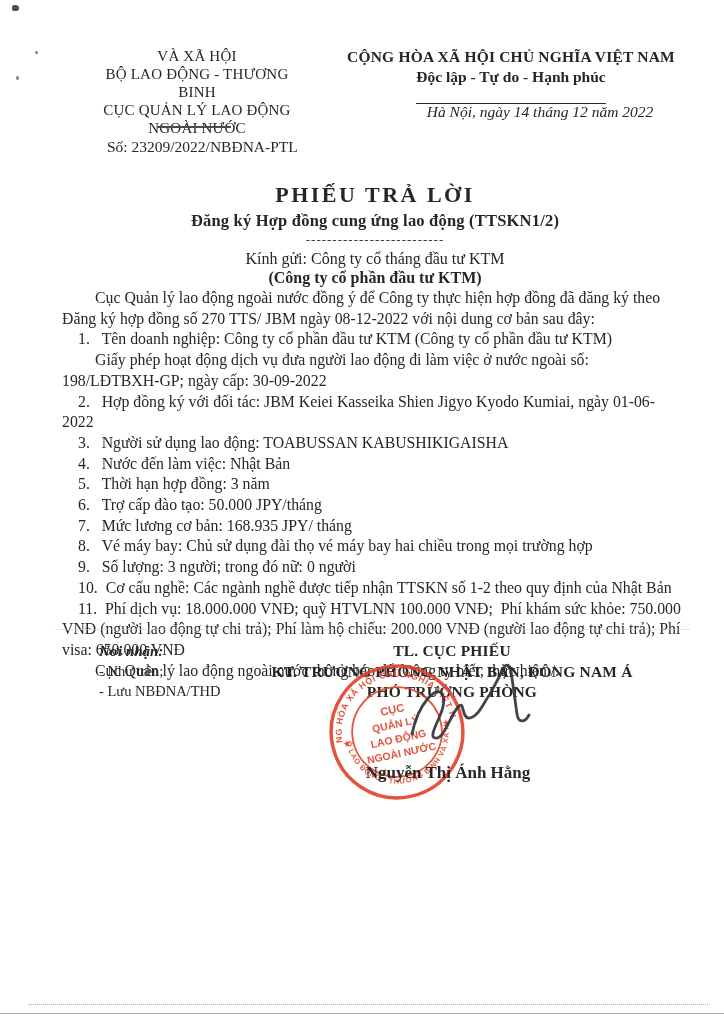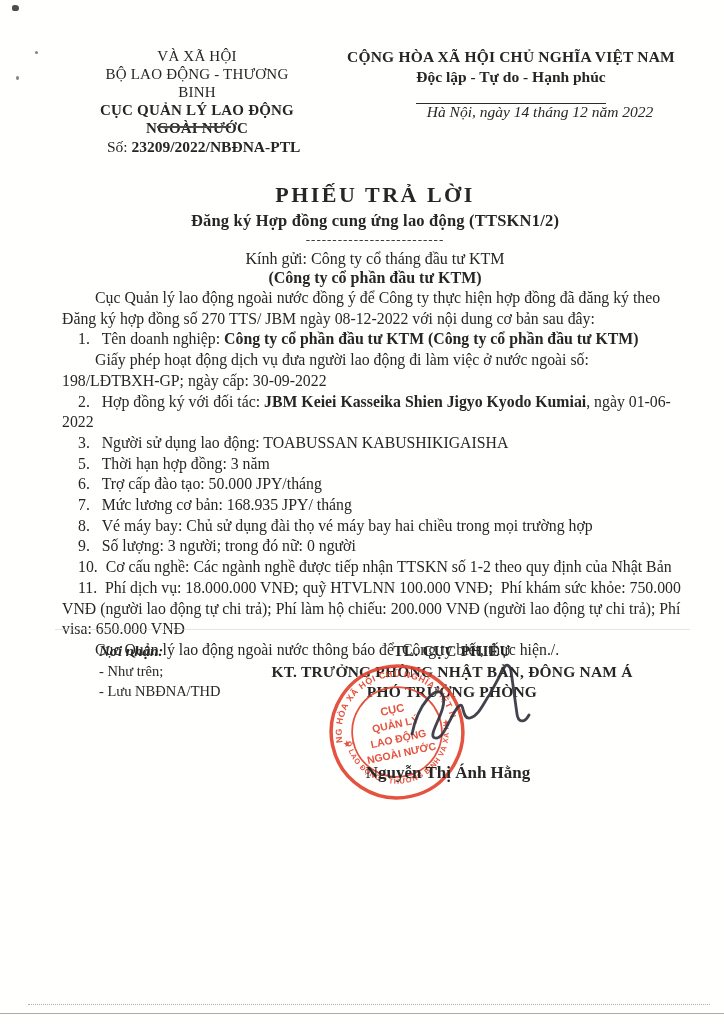--- a/index.html
+++ b/index.html
@@ -3,21 +3,21 @@
 <meta charset="utf-8">
 <style>
   html,body{margin:0;padding:0;background:#ffffff;}
   .page{
     position:relative;width:724px;height:1024px;margin:0 auto;
     background:#fffffe;overflow:hidden;
     font-family:"Liberation Serif","DejaVu Serif",serif;
     color:#262626;
   }
   .abs{position:absolute;}
-  .b{font-weight:bold;}
+  .b{font-weight:normal;}
 
   
   .org-block{left:88px;top:47px;width:218px;text-align:center;font-size:15px;line-height:18px;letter-spacing:.2px;}
   .org-rule{left:157px;top:126px;width:74px;height:2px;background:#4a4a4a;}
   .doc-number{left:107px;top:138px;font-size:15.5px;}
   .nat-block{left:335px;top:48px;width:352px;text-align:center;}
   .nat-line1{font-size:15.5px;font-weight:bold;letter-spacing:.2px;}
   .nat-line2{font-size:15.5px;font-weight:bold;margin-top:2px;}
   .nat-line2 span{border-bottom:1.5px solid #2b2b2b;padding-bottom:18px;}
   .date-line{font-size:15.5px;font-style:italic;margin-top:17px;padding-left:58px;}
@@ -83,20 +83,21 @@
     <div class="title-recipient">Kính gửi: Công ty cổ tháng đầu tư KTM</div>
     <div class="title-recipient-bold">(Công ty cổ phần đầu tư KTM)</div>
   </div>
 
   <div class="abs body-block">
       <div class="para"><span>Cục Quản lý lao động ngoài nước đồng ý để Công ty thực hiện hợp đồng đã đăng ký theo Đăng ký hợp đồng số 270 TTS/ JBM ngày 08-12-2022 với nội dung cơ bản sau đây:</span></div>
       <div class="item"><span>1.&nbsp;&nbsp;&nbsp;Tên doanh nghiệp: </span><span class="b">Công ty cổ phần đầu tư KTM (Công ty cổ phần đầu tư KTM)</span></div>
       <div class="para"><span>Giấy phép hoạt động dịch vụ đưa người lao động đi làm việc ở nước ngoài số: 198/LĐTBXH-GP; ngày cấp: 30-09-2022</span></div>
       <div class="item"><span>2.&nbsp;&nbsp;&nbsp;Hợp đồng ký với đối tác: </span><span class="b">JBM Keiei Kasseika Shien Jigyo Kyodo Kumiai</span><span>, ngày 01-06-2022</span></div>
       <div class="item"><span>3.&nbsp;&nbsp;&nbsp;Người sử dụng lao động: TOABUSSAN KABUSHIKIGAISHA</span></div>
+      <div class="item"><span>4.&nbsp;&nbsp;&nbsp;Nước đến làm việc: Nhật Bản</span></div>
       <div class="item"><span>5.&nbsp;&nbsp;&nbsp;Thời hạn hợp đồng: 3 năm</span></div>
       <div class="item"><span>6.&nbsp;&nbsp;&nbsp;Trợ cấp đào tạo: 50.000 JPY/tháng</span></div>
       <div class="item"><span>7.&nbsp;&nbsp;&nbsp;Mức lương cơ bản: 168.935 JPY/ tháng</span></div>
       <div class="item"><span>8.&nbsp;&nbsp;&nbsp;Vé máy bay: Chủ sử dụng đài thọ vé máy bay hai chiều trong mọi trường hợp</span></div>
       <div class="item"><span>9.&nbsp;&nbsp;&nbsp;Số lượng: 3 người; trong đó nữ: 0 người</span></div>
       <div class="item"><span>10.&nbsp;&nbsp;Cơ cấu nghề: Các ngành nghề được tiếp nhận TTSKN số 1-2 theo quy định của Nhật Bản</span></div>
       <div class="item"><span>11.&nbsp;&nbsp;Phí dịch vụ: 18.000.000 VNĐ; quỹ HTVLNN 100.000 VNĐ;&nbsp; Phí khám sức khỏe: 750.000 VNĐ (người lao động tự chi trả); Phí làm hộ chiếu: 200.000 VNĐ (người lao động tự chi trả); Phí visa: 650.000 VNĐ</span></div>
       <div class="para"><span>Cục Quản lý lao động ngoài nước thông báo để&nbsp; Công ty biết, thực hiện./.</span></div>
     </div>
 

